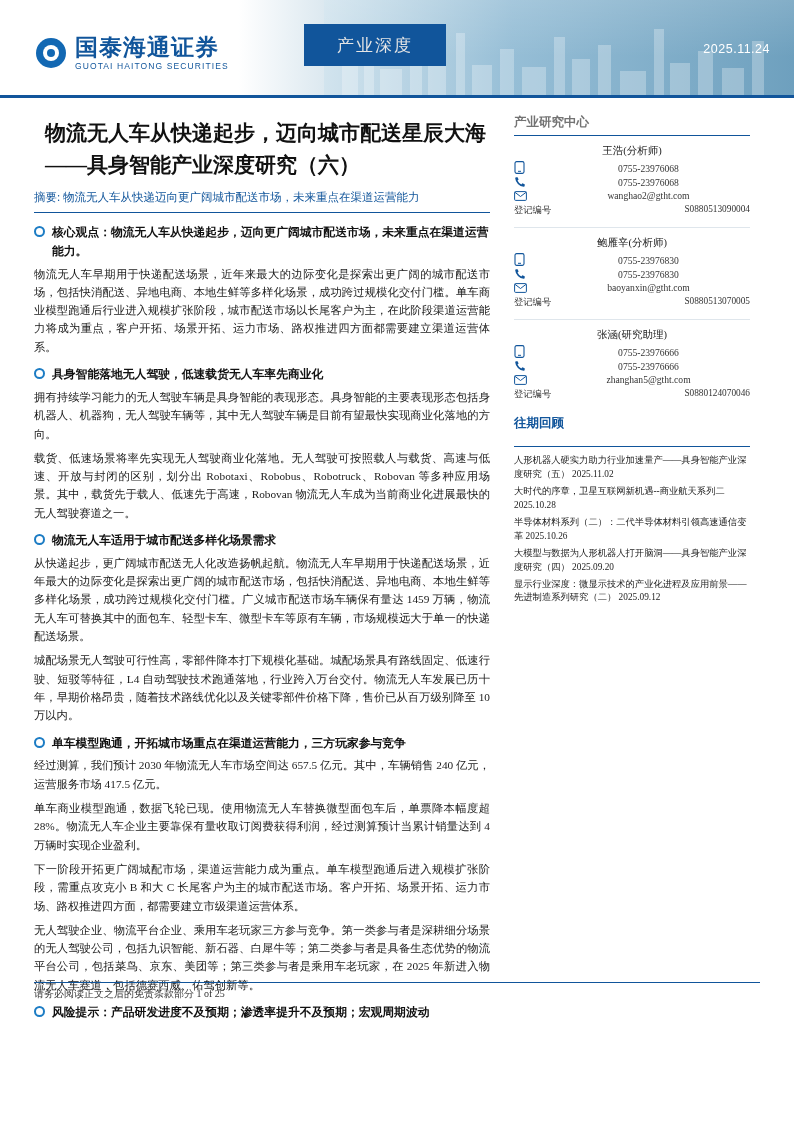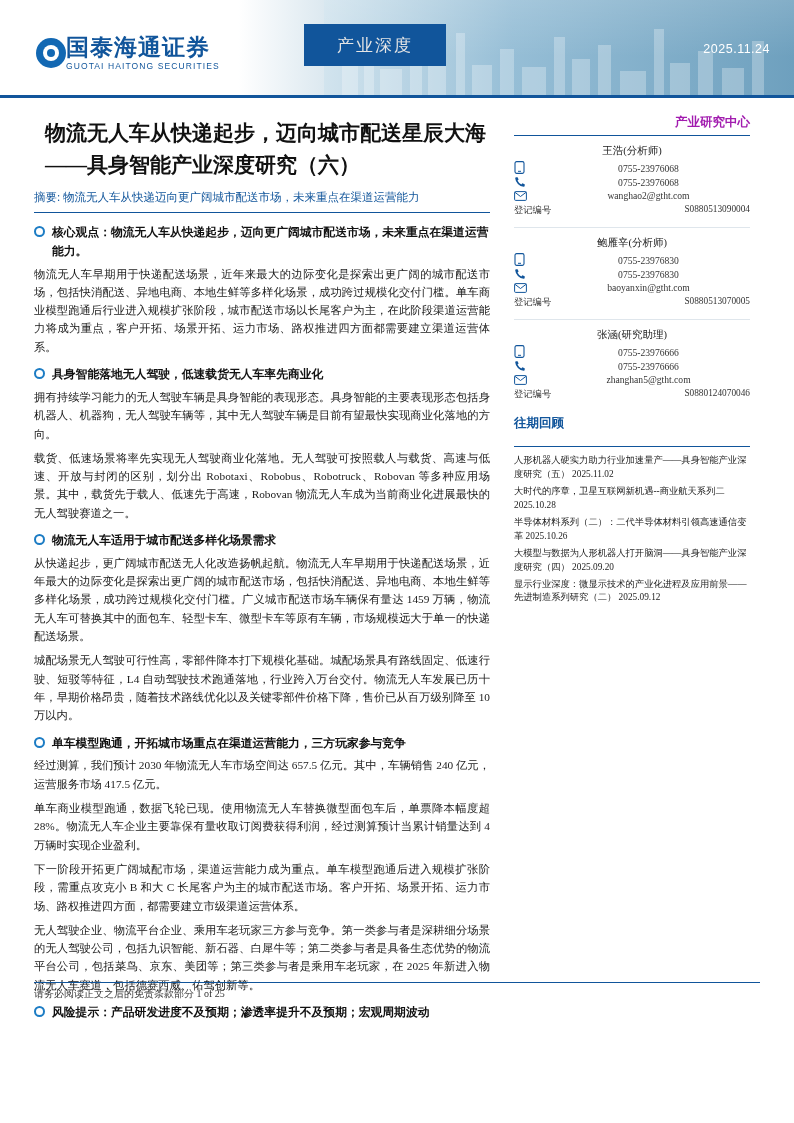--- a/index.html
+++ b/index.html
@@ -18,21 +18,21 @@
     overflow:hidden;
   }
   .header-skyline{
     position:absolute;right:0;top:0;width:470px;height:95px;
     background:
       linear-gradient(180deg,rgba(255,255,255,0.15),rgba(255,255,255,0) 60%),
       linear-gradient(90deg,rgba(210,228,238,1) 0%,rgba(150,190,214,1) 40%,rgba(110,160,190,1) 100%);
   }
   .sky-b{position:absolute;bottom:0;background:rgba(255,255,255,0.28);}
   .logo-wrap{
-    position:absolute;left:36px;top:36px;display:flex;align-items:center;
+    position:absolute;left:36px;top:36px;display:flex;align-items:center;gap:9px;
   }
   .logo-mark{
     width:30px;height:30px;border-radius:50%;
     background:#1268b3;position:relative;flex:none;
   }
   .logo-mark:after{
     content:"";position:absolute;left:7px;top:7px;width:16px;height:16px;
     border-radius:50%;background:#ffffff;
   }
   .logo-mark:before{
@@ -91,22 +91,22 @@
   .sec-title{
     font-weight:bold;font-size:11.8px;line-height:1.6;color:#111;flex:1;
   }
   p.para{
     font-size:11.3px;line-height:1.62;margin:0 0 6px 0;text-align:justify;
     color:#1a1a1a;
   }
 
   
   .rc-title{
-    color:#a21caf;font-size:12.5px;font-weight:bold;
-    border-bottom:1px solid #11559b;padding-bottom:4px;margin-bottom:8px;text-align:right;
+    color:#737373;font-size:12.5px;font-weight:bold;
+    border-bottom:1px solid #11559b;padding-bottom:4px;margin-bottom:8px;
   }
   .analyst{margin-bottom:10px;}
   .an-name{
     text-align:center;font-size:10.5px;color:#222;margin-bottom:3px;
   }
   .an-row{
     display:flex;align-items:flex-end;gap:18px;font-size:9.6px;color:#333;
     margin-bottom:2px;
   }
   .an-row .ic{width:15px;text-align:center;color:#11559b;flex:none;}

